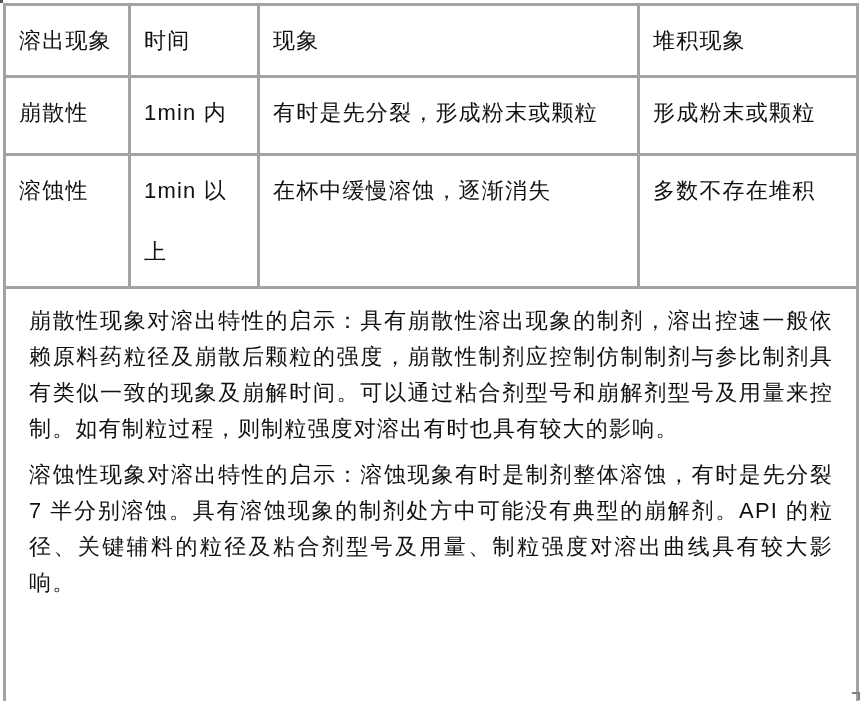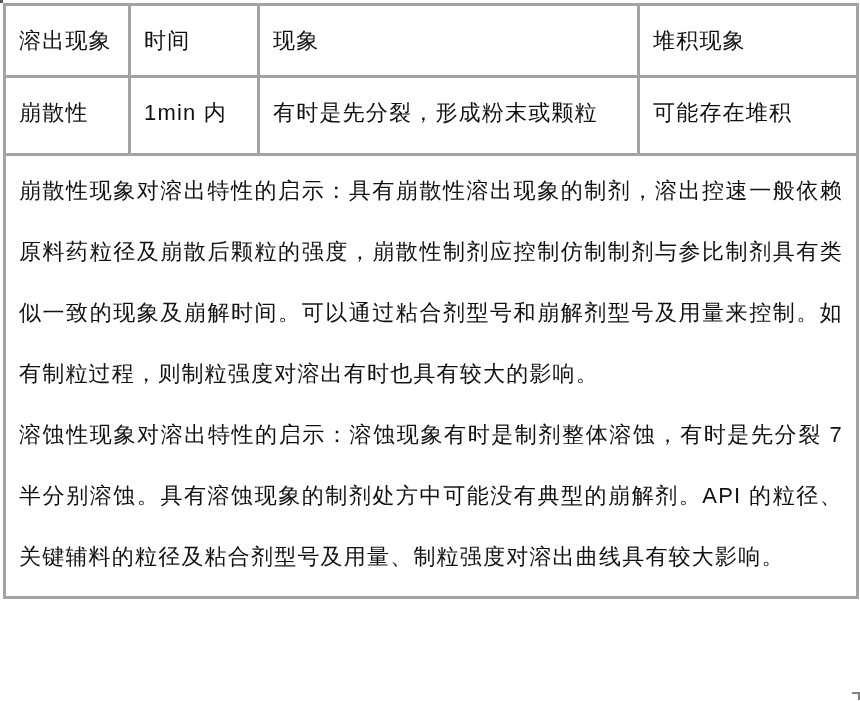--- a/index.html
+++ b/index.html
@@ -46,23 +46,23 @@
   }
   td.notes-cell {
     padding: 4px 12px 4px 13px;
     height: 432px;
   }
   .notes-clip {
     height: 432px;
     overflow: hidden;
   }
   .note-para {
-    margin: 0;
+    margin: 10px;
     text-align: justify;
-    line-height: 61px;
+    line-height: 36px;
   }
   .move-handle {
     position: absolute;
     left: 0;
     top: 0;
     width: 3px;
     height: 3px;
     background: #555560;
   }
   .resize-handle {
@@ -93,21 +93,27 @@
         <tr>
       <th>溶出现象</th>
       <th>时间</th>
       <th>现象</th>
       <th>堆积现象</th>
     </tr>
     <tr class="data-row-1">
       <td>崩散性</td>
       <td class="time-cell">1min 内</td>
       <td>有时是先分裂，形成粉末或颗粒</td>
-      <td>可能存在堆积</td>
+      <td>形成粉末或颗粒</td>
+    </tr>
+    <tr class="data-row-2">
+      <td>溶蚀性</td>
+      <td class="time-cell">1min 以上</td>
+      <td>在杯中缓慢溶蚀，逐渐消失</td>
+      <td>多数不存在堆积</td>
     </tr>
     <tr>
       <td class="notes-cell" colspan="4">
         <div class="notes-clip">
           <div class="note-para">崩散性现象对溶出特性的启示：具有崩散性溶出现象的制剂，溶出控速一般依赖原料药粒径及崩散后颗粒的强度，崩散性制剂应控制仿制制剂与参比制剂具有类似一致的现象及崩解时间。可以通过粘合剂型号和崩解剂型号及用量来控制。如有制粒过程，则制粒强度对溶出有时也具有较大的影响。</div>
           <div class="note-para">溶蚀性现象对溶出特性的启示：溶蚀现象有时是制剂整体溶蚀，有时是先分裂 7 半分别溶蚀。具有溶蚀现象的制剂处方中可能没有典型的崩解剂。API 的粒径、关键辅料的粒径及粘合剂型号及用量、制粒强度对溶出曲线具有较大影响。</div>
         </div>
       </td>
     </tr>
   </tbody>

